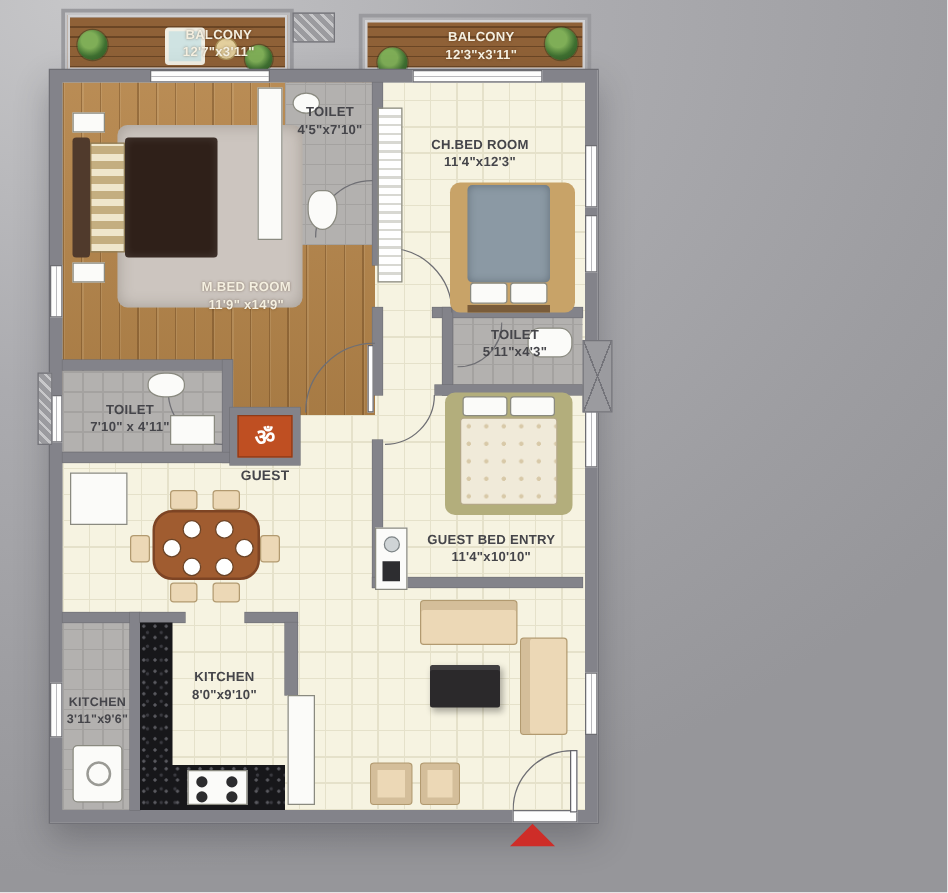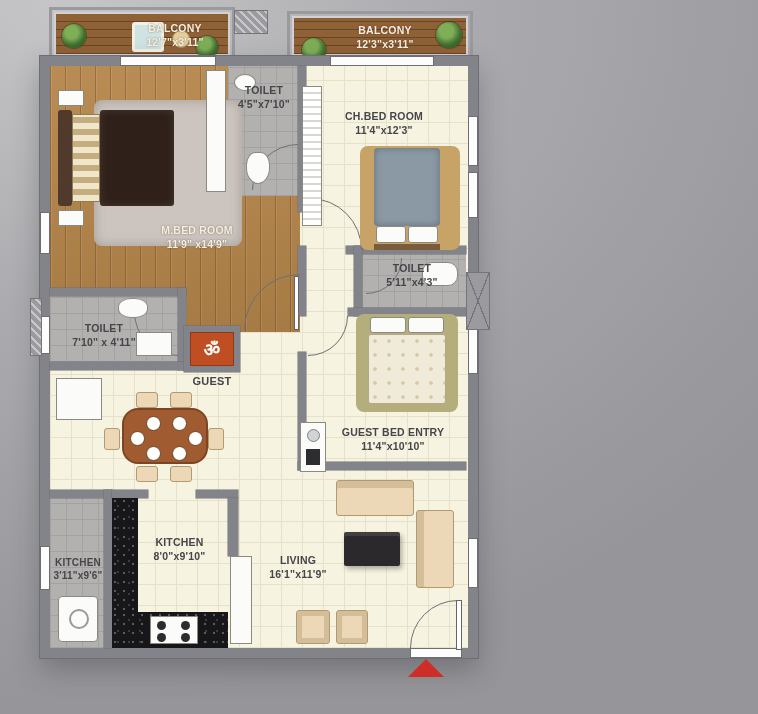--- a/index.html
+++ b/index.html
@@ -242,21 +242,17 @@
       <span>11'4"x10'10"</span>
   </div>
   <div class="rlabel" style="left:42px;top:556px;width:72px;font-size:10px;">
     <span>KITCHEN</span>
       <span>3'11"x9'6"</span>
   </div>
   <div class="rlabel" style="left:132px;top:536px;width:95px;">
     <span>KITCHEN</span>
       <span>8'0"x9'10"</span>
   </div>
-  <div class="rlabel" style="left:248px;top:554px;width:100px;">
-    <span>LIVING</span>
-      <span>16'1"x11'9"</span>
-  </div>
 
   <div id="entry-arrow"></div>
 
 
 </div>
 
 </body></html>

